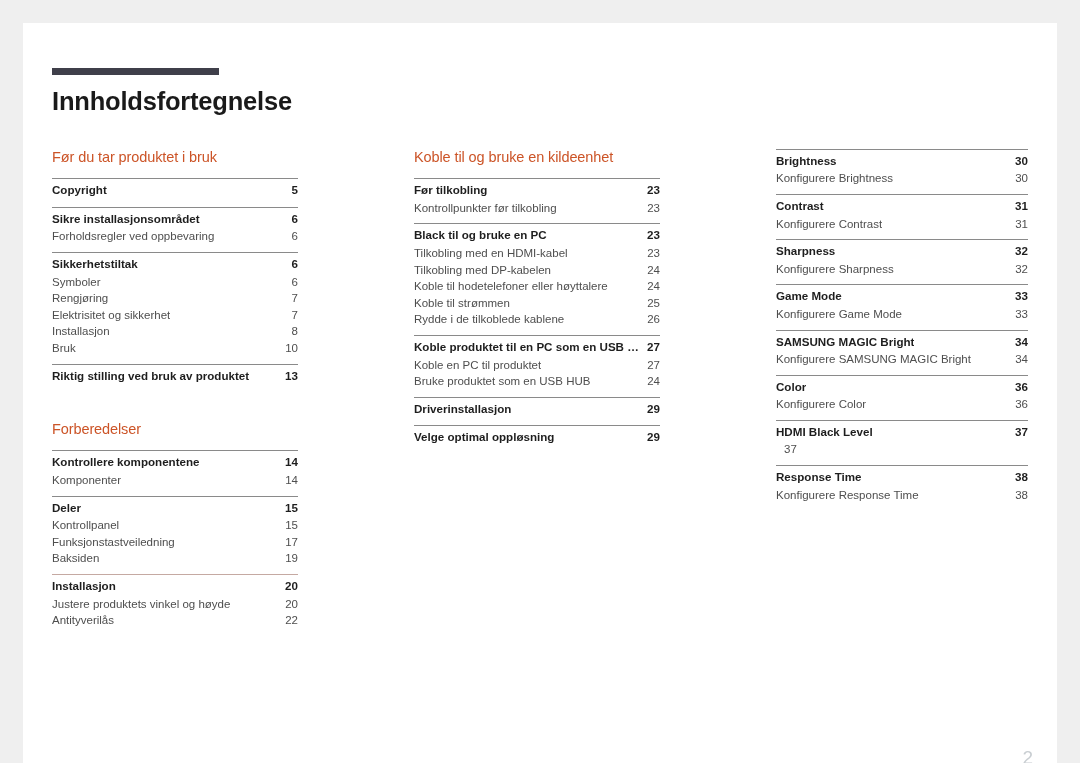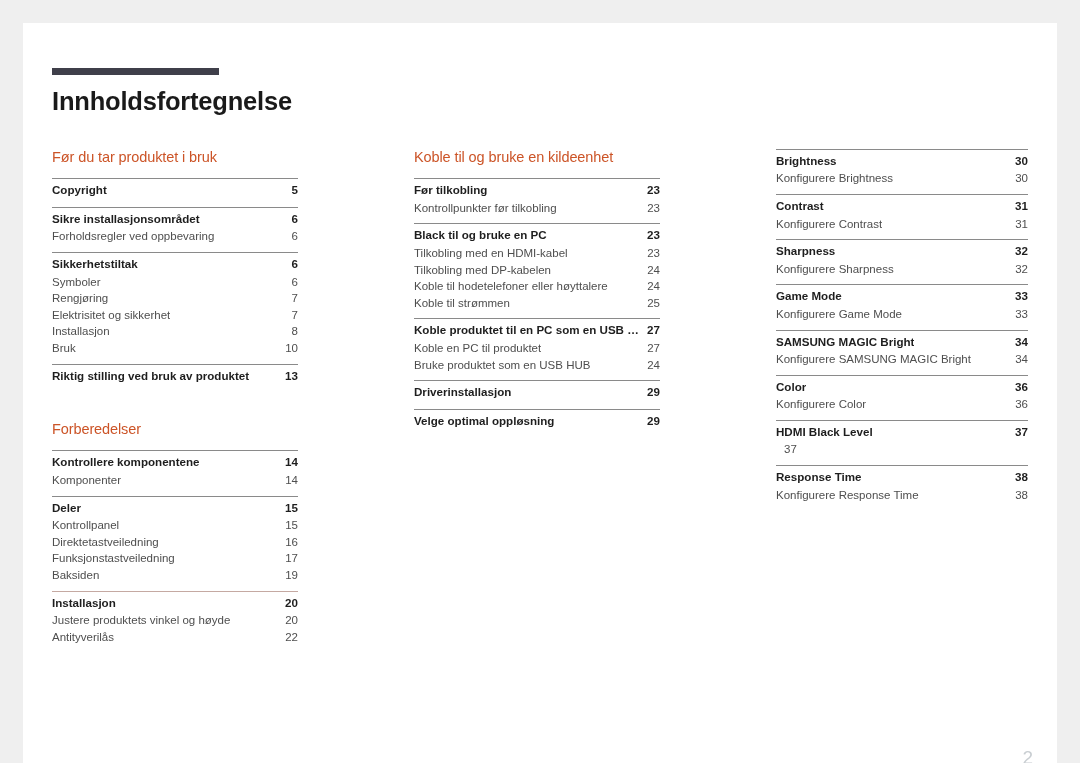--- a/index.html
+++ b/index.html
@@ -196,24 +196,20 @@
             <div class="group">
               <div class="row main">
                 <span class="label">Deler</span>
                 <span class="pg">15</span>
               </div>
               <div class="row sub">
                 <span class="label">Kontrollpanel</span>
                 <span class="pg">15</span>
               </div>
               <div class="row sub">
-                <span class="label">Direktetastveiledning</span>
-                <span class="pg">16</span>
-              </div>
-              <div class="row sub">
                 <span class="label">Funksjonstastveiledning</span>
                 <span class="pg">17</span>
               </div>
               <div class="row sub">
                 <span class="label">Baksiden</span>
                 <span class="pg">19</span>
               </div>
             </div>
             <div class="group soft">
               <div class="row main">
@@ -258,20 +254,24 @@
                 <span class="pg">24</span>
               </div>
               <div class="row sub">
                 <span class="label">Koble til hodetelefoner eller høyttalere</span>
                 <span class="pg">24</span>
               </div>
               <div class="row sub">
                 <span class="label">Koble til strømmen</span>
                 <span class="pg">25</span>
               </div>
+              <div class="row sub">
+                <span class="label">Rydde i de tilkoblede kablene</span>
+                <span class="pg">26</span>
+              </div>
             </div>
             <div class="group">
               <div class="row main">
                 <span class="label">Koble produktet til en PC som en USB HUB</span>
                 <span class="pg">27</span>
               </div>
               <div class="row sub">
                 <span class="label">Koble en PC til produktet</span>
                 <span class="pg">27</span>
               </div>

